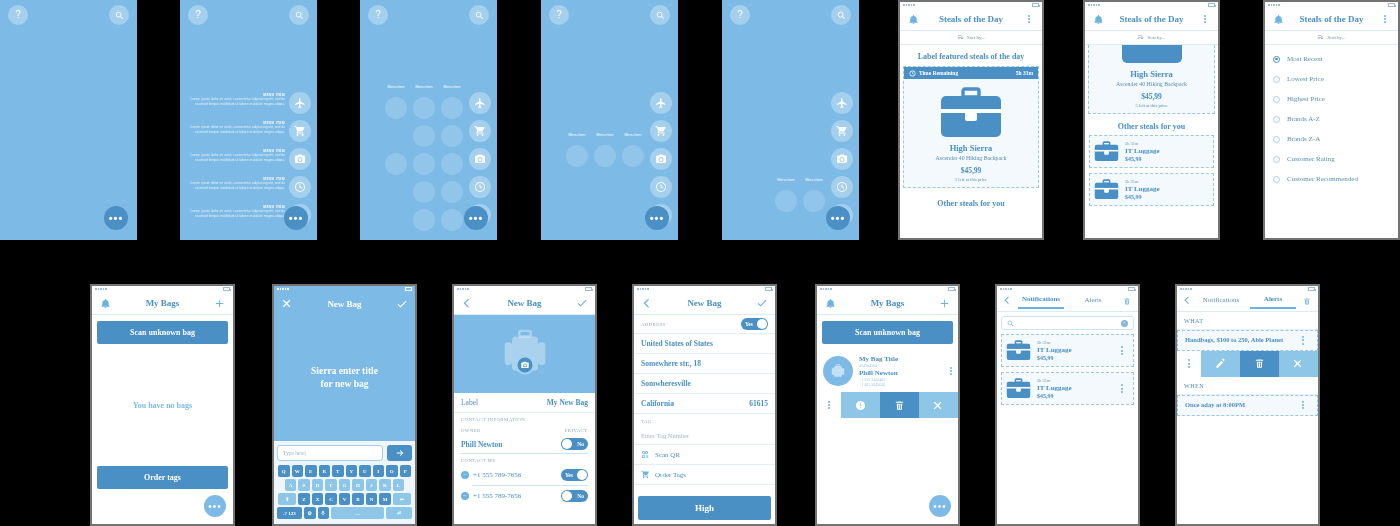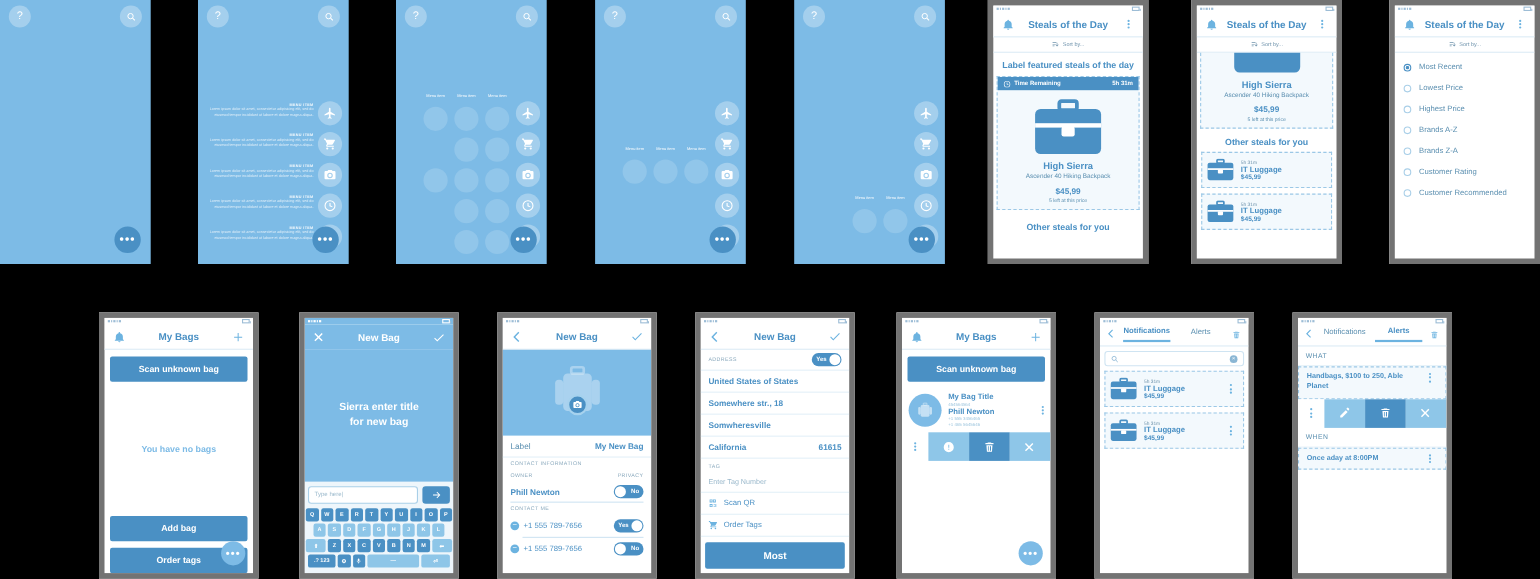--- a/index.html
+++ b/index.html
@@ -43,21 +43,21 @@
   .menu-blk .mi-body { font-size:3.4px; color:rgba(255,255,255,.75); line-height:1.5; }
 
   .dotgrid { position:absolute; display:flex; flex-direction:column; gap:6px; }
   .dotrow { display:flex; gap:6px; justify-content:flex-end; }
   .dot { width:22px; height:22px; border-radius:50%; background:rgba(255,255,255,.16); }
   .dot.hidden { background:transparent; }
   .dotlabels { display:flex; gap:6px; justify-content:flex-end; margin-bottom:2px; }
   .dotlabels span { width:22px; text-align:center; font-size:3.6px; color:#fff; white-space:nowrap; }
 
   
-  .ph { background:#fff; border:5px solid #737373; }
+  .ph { background:#fff; border:2px solid #737373;font-family:Liberation Serif, serif; }
   .statusbar { height:6px; background:#fff; display:flex; align-items:center;
                justify-content:space-between; padding:0 3px; }
   .statusbar .sdots { display:flex; gap:1px; }
   .statusbar .sdots i { width:1.5px; height:1.5px; background:#9dbdd6; display:block; }
   .statusbar .batt { width:7px; height:3.5px; border:.5px solid #9dbdd6; position:relative; }
   .statusbar .batt:after { content:''; position:absolute; right:-1.5px; top:1px; width:1px; height:1.5px; background:#9dbdd6;}
   .navbar { height:23px; display:flex; align-items:center; padding:0 7px;
             border-bottom:1px solid #dcecf6; background:#fff; }
   .navbar .nb-title { flex:1; text-align:center; font-size:9px; color:#4a90c4; font-weight:600; }
   .navbar .nb-ic { width:13px; display:flex; align-items:center; justify-content:center; color:#6cb3e0; }
@@ -642,21 +642,20 @@
     <span class="nb-ic">
         <svg viewBox="0 0 24 24" width="11" height="11">
           <path d="M11 4h2v7h7v2h-7v7h-2v-7H4v-2h7z"></path>
         </svg>
       </span>
   </div>
   <div class="btn-blue">Scan unknown bag</div>
   <div style="height:110px;display:flex;align-items:center;justify-content:center;">
     <div class="empty-msg">You have no bags</div>
   </div>
-  <div class="btn-blue">Add bag</div>
   <div class="btn-blue">Order tags</div>
   <div class="fab-ph">•••</div>
 </div>
 
 <div class="screen ph" style="left:272px;top:284px;width:145px;height:242px;display:flex;flex-direction:column;">
   <div class="statusbar" style="background:#7dbbe6;">
     <span class="sdots">
         <i style="background:#fff"></i>
         <i style="background:#fff"></i>
         <i style="background:#fff"></i>
@@ -867,21 +866,21 @@
         <path d="M3 3h7v7H3zm2 2v3h3V5zm6-2h7v7h-7zm2 2v3h3V5zM3 14h7v7H3zm2 2v3h3v-3zm8-2h2v2h-2zm4 0h2v2h-2zm-4 4h2v3h-2zm4-2h2v5h-2z"></path>
       </svg>
     <span>Scan QR</span>
   </div>
   <div class="iconrow">
     <svg viewBox="0 0 24 24">
         <path d="M7 18a2 2 0 102 2 2 2 0 00-2-2zM1 2v2h2l3.6 7.59-1.35 2.45A2 2 0 007 17h12v-2H7.42a.25.25 0 01-.22-.37L8.1 13h7.45a2 2 0 001.75-1.03l3.58-6.49A1 1 0 0020 4H5.21l-.94-2zm16 16a2 2 0 102 2 2 2 0 00-2-2z"></path>
       </svg>
     <span>Order Tags</span>
   </div>
-  <div class="done-btn">Most</div>
+  <div class="done-btn">High</div>
 </div>
 
 <div class="screen ph" style="left:815px;top:284px;width:145px;height:242px;">
   <div class="statusbar">
     <span class="sdots">
         <i></i>
         <i></i>
         <i></i>
         <i></i>
         <i></i>

